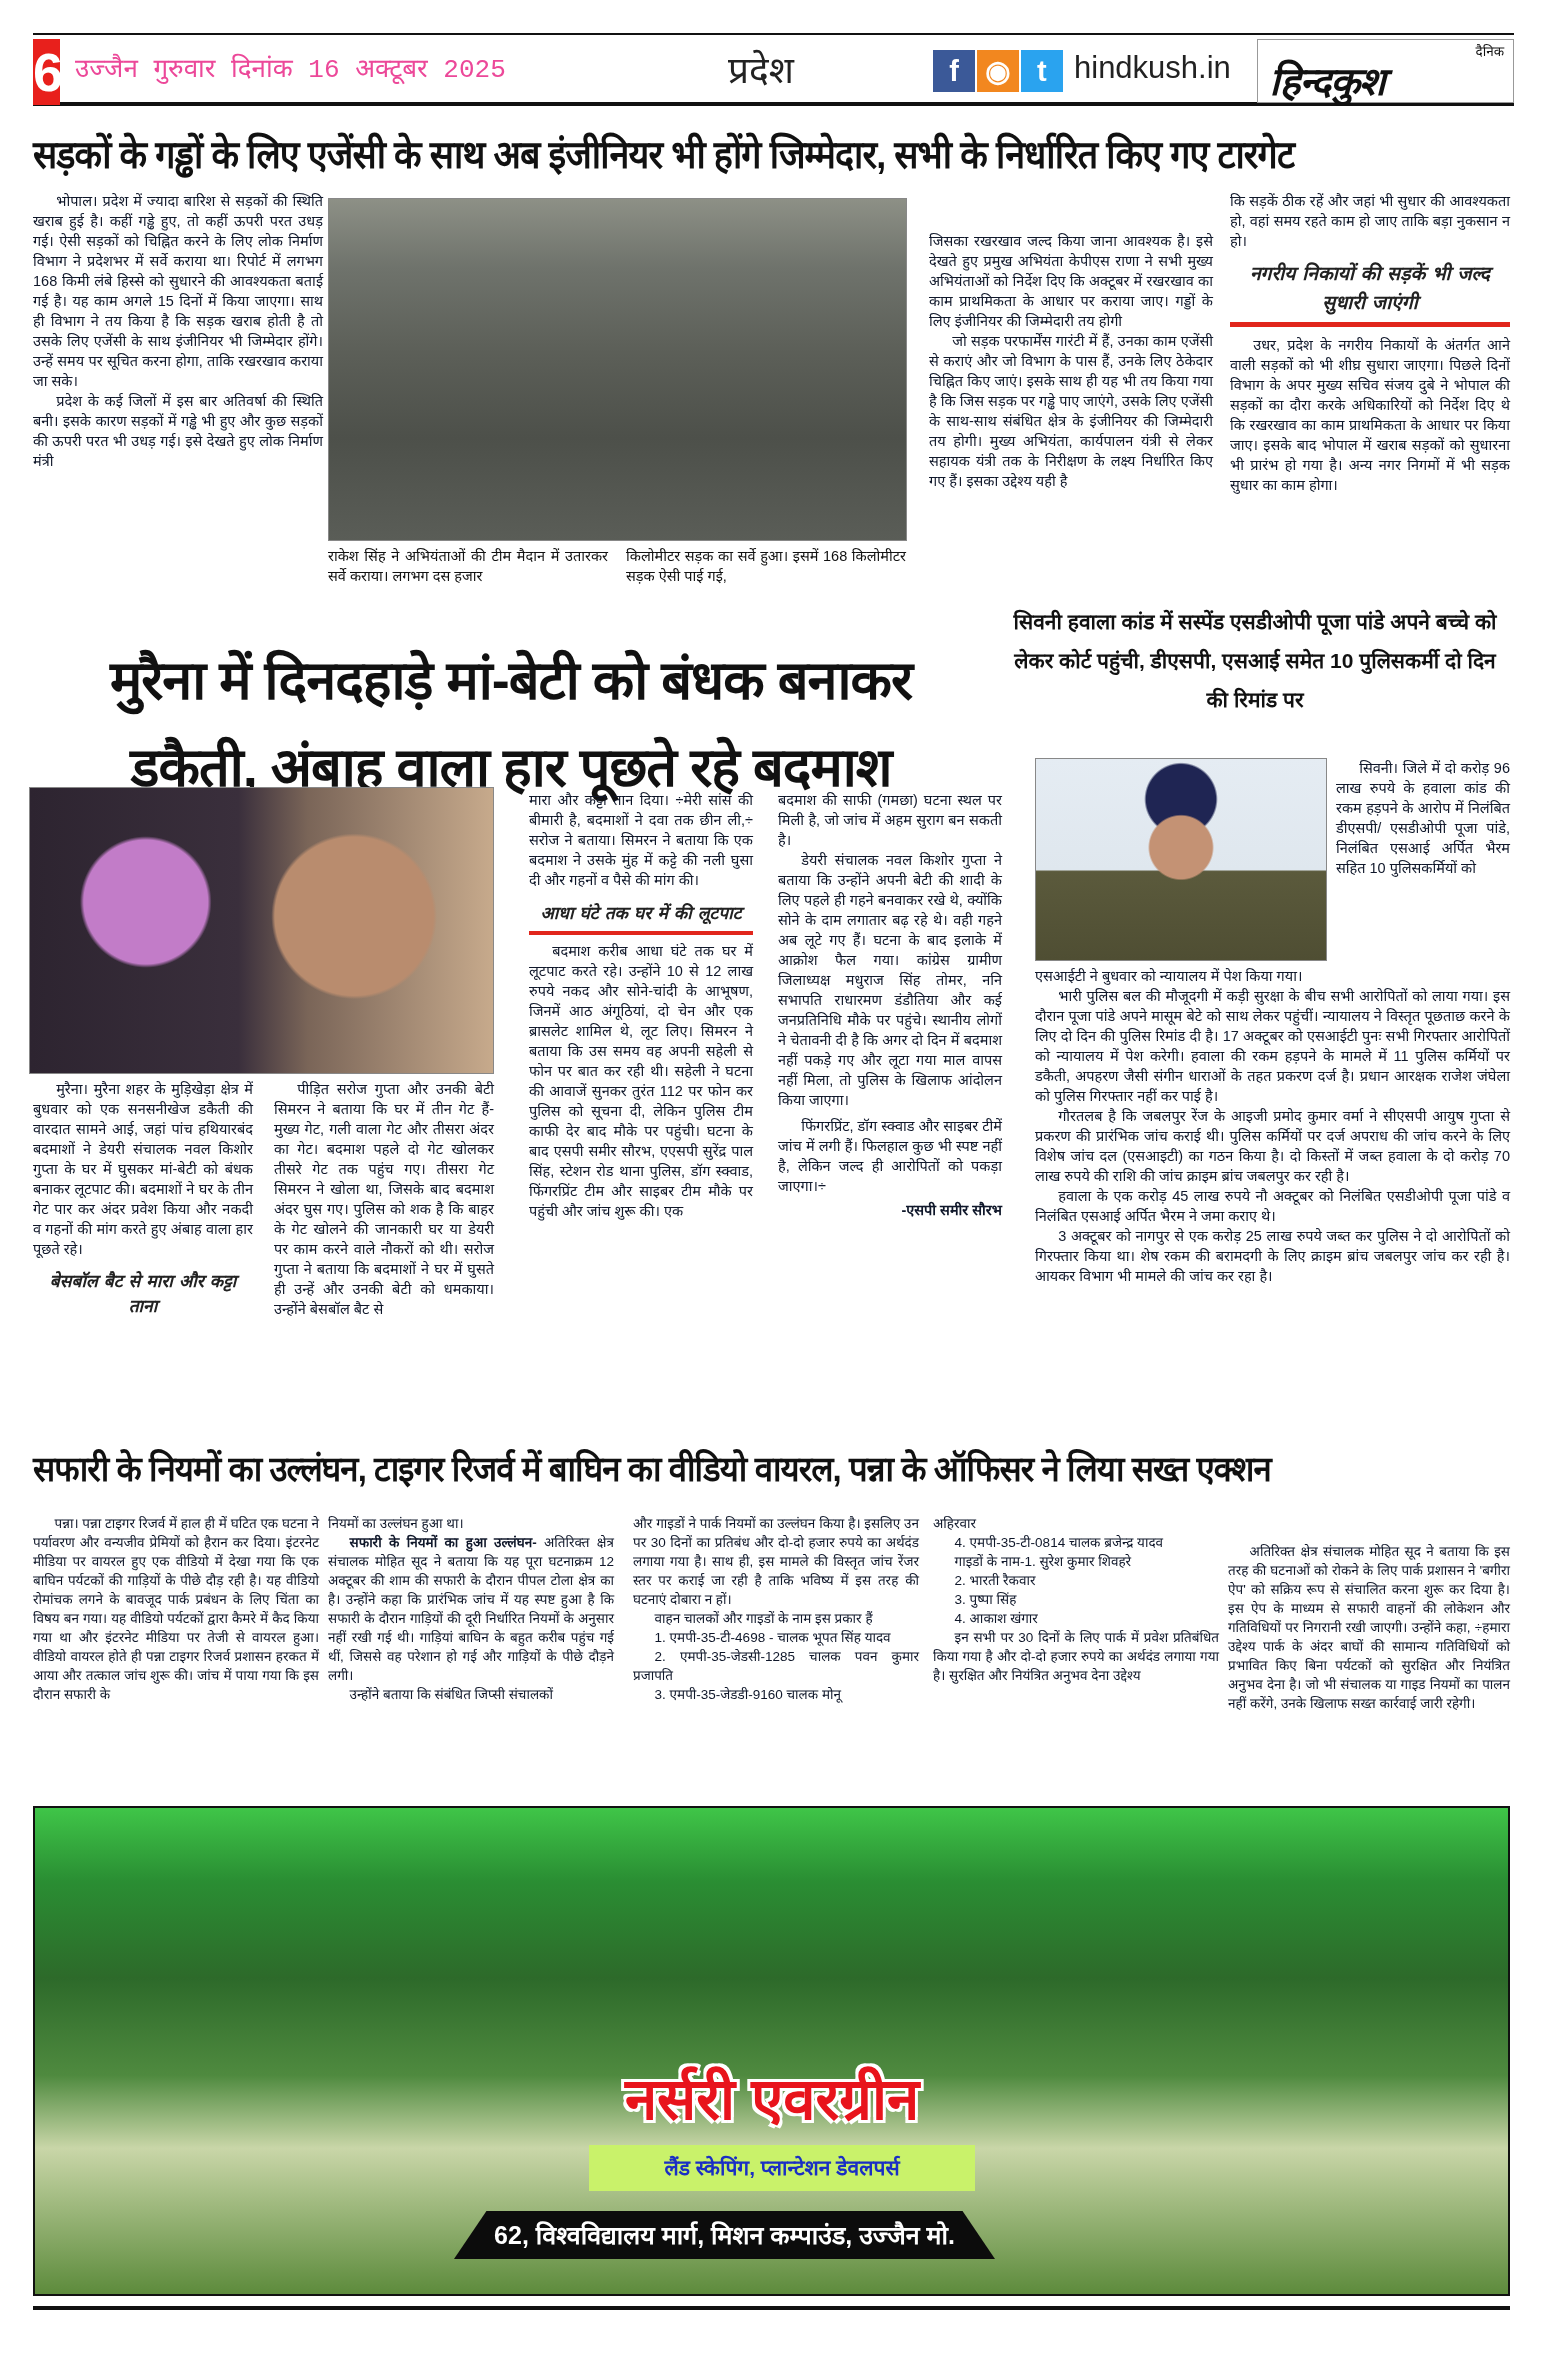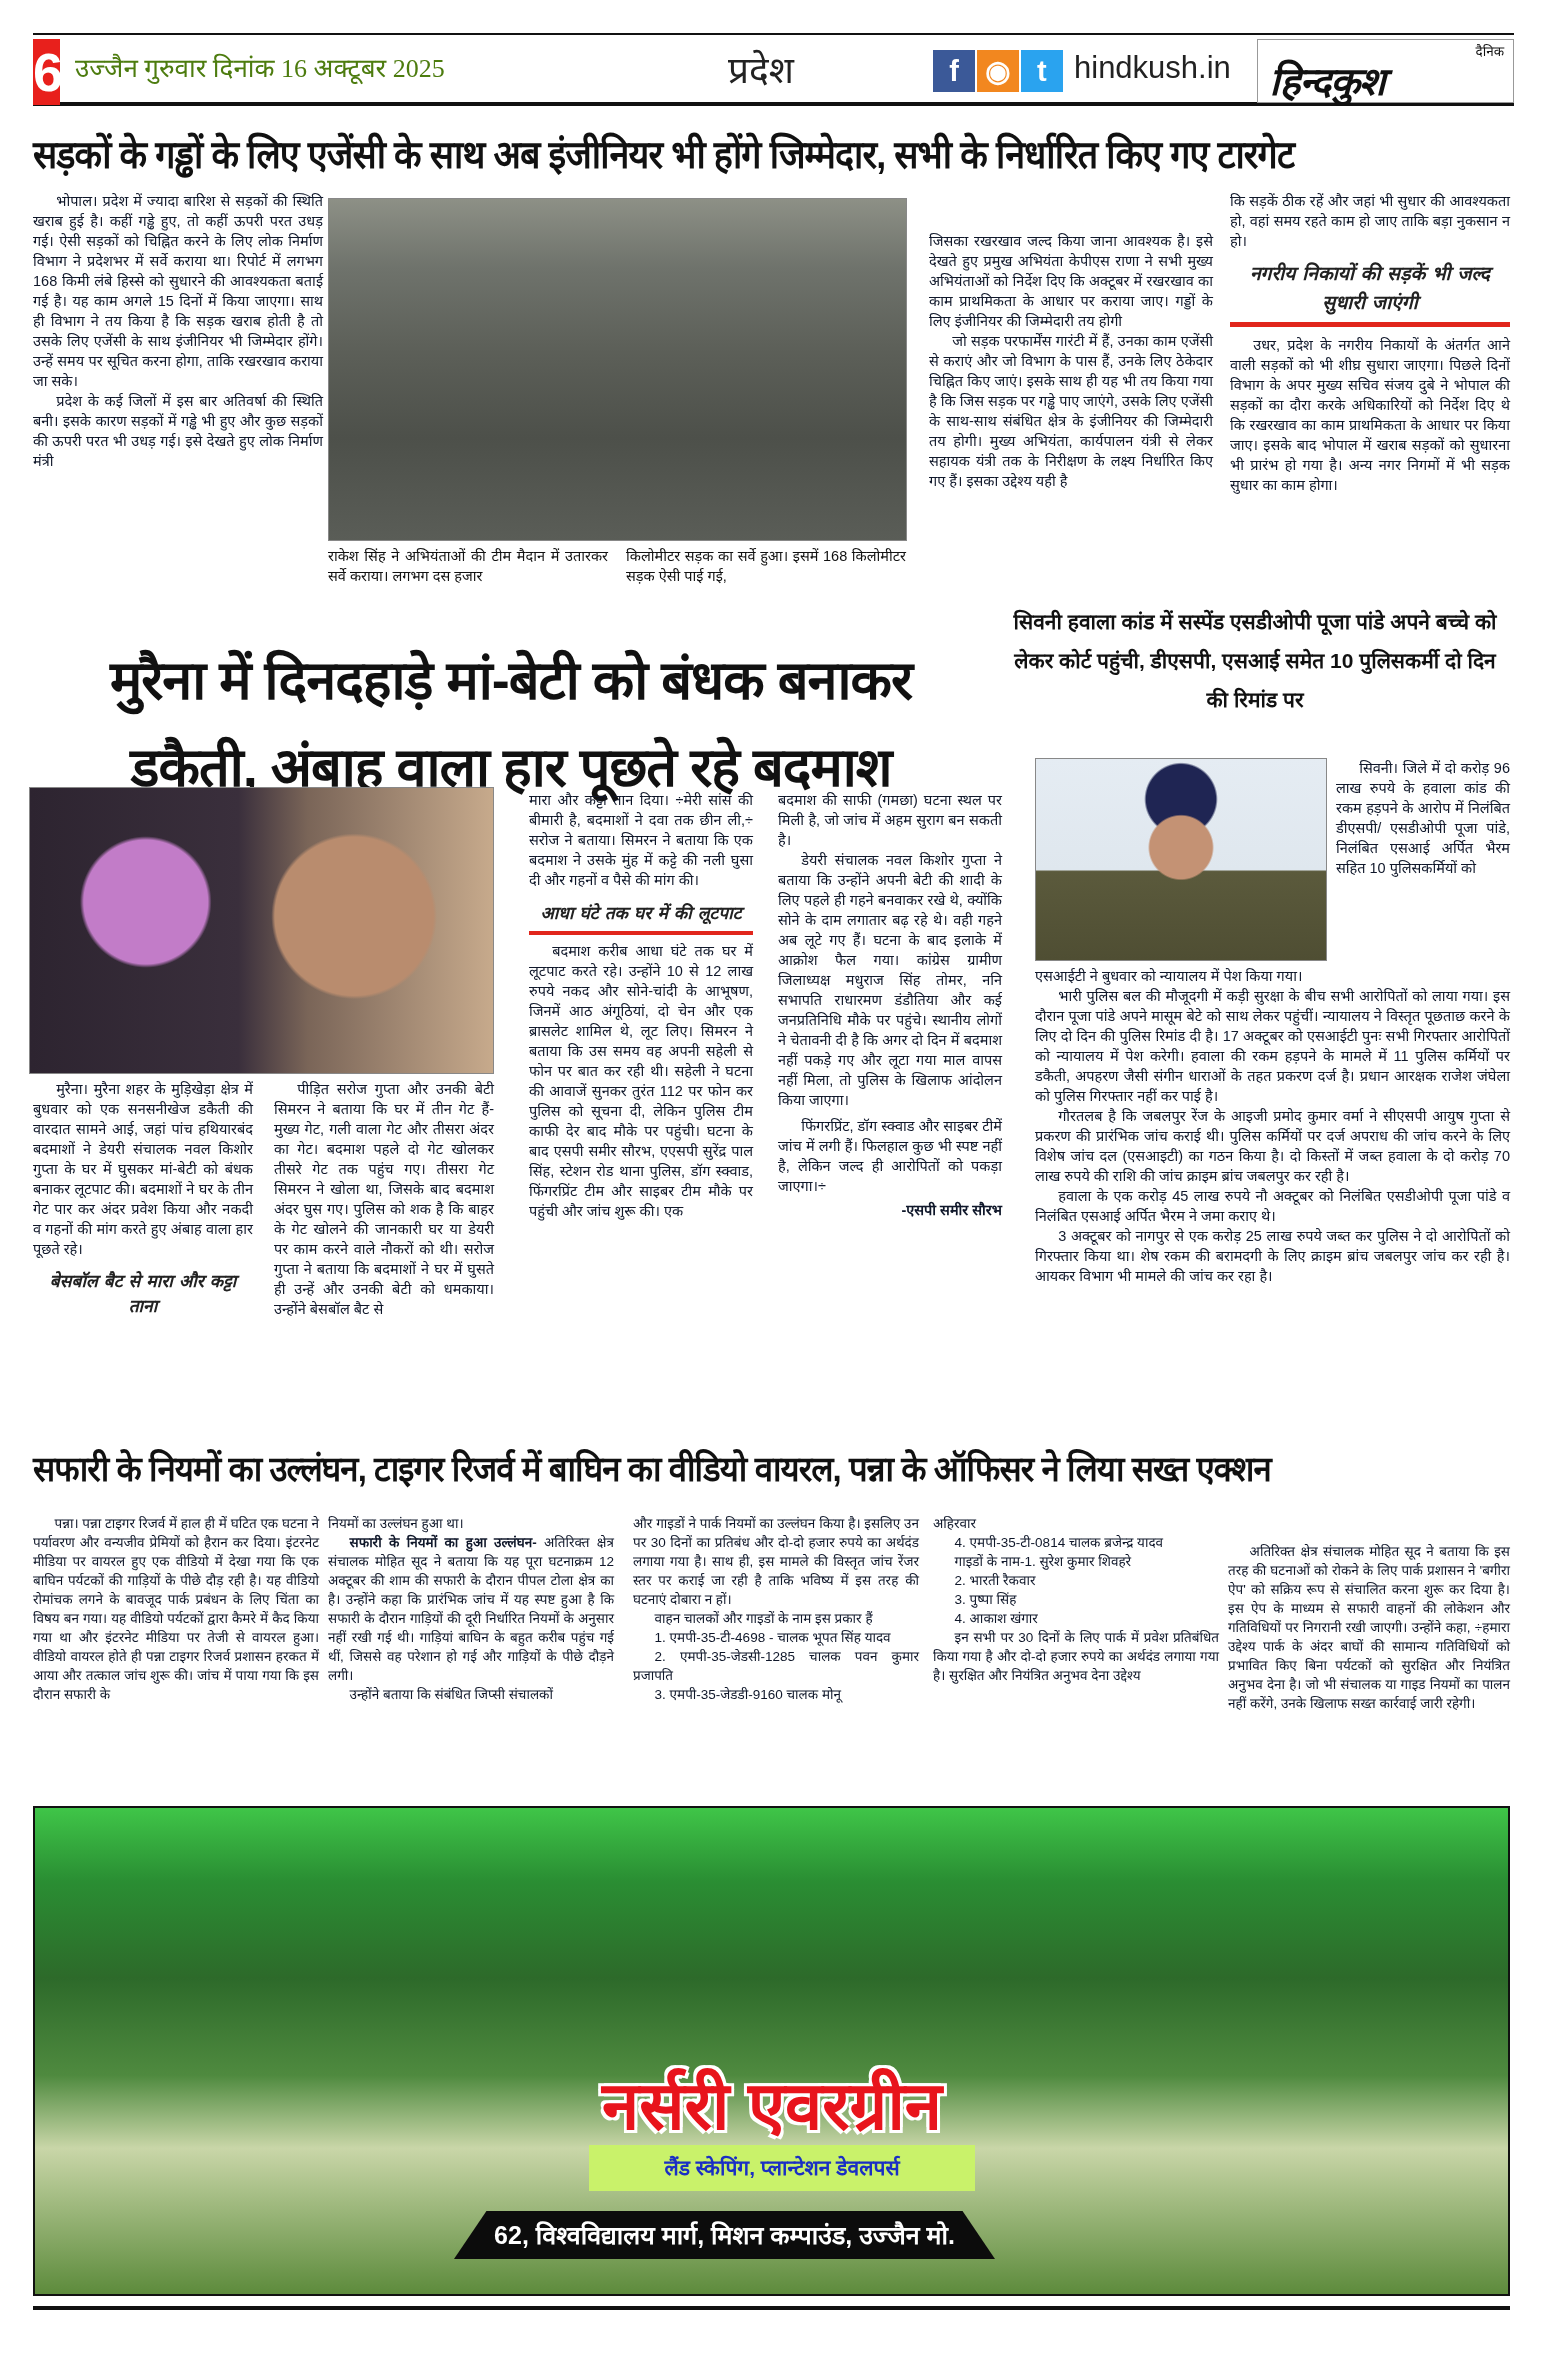--- a/index.html
+++ b/index.html
@@ -3,21 +3,21 @@
 <meta charset="utf-8">
 <style>
   * { box-sizing: border-box; margin: 0; padding: 0; }
   html, body { width: 1545px; height: 2377px; background: #fff; overflow: hidden; }
   body { position: relative; font-family: "DejaVu Sans", sans-serif; color: #111; }
   .abs { position: absolute; }
 
   
   .masthead { left: 33px; top: 33px; width: 1481px; height: 73px; border-top: 2.9px solid #111; border-bottom: 4.8px solid #111; }
   .page-num { left: 0; top: 3.9px; width: 27px; height: 66px; background: #e8201c; color: #fff; font-family: "Liberation Sans", sans-serif; font-weight: bold; font-size: 54px; line-height: 66px; text-align: center; }
-  .dateline { left: 42px; top: 13.5px; font-family: Liberation Serif, serif; font-size: 26px; color: #4d7c0f; text-align: right; }
+  .dateline { left: 42px; top: 13.5px; font-family: Liberation Mono, monospace; font-size: 26px; color: #ec4899; text-align: right; }
   .section { left: 695px; top: 7.7px; font-family: "Liberation Serif", serif; font-size: 37px; color: #222; }
   .social { left: 900px; top: 15.4px; display: flex; gap: 1.9px; }
   .social span { display: inline-block; width: 42px; height: 42px; color: #fff; font-family: "Liberation Sans", sans-serif; font-weight: bold; font-size: 29px; line-height: 42px; text-align: center; }
   .site { left: 1041px; top: 15.4px; font-family: "Liberation Sans", sans-serif; font-size: 31px; color: #222; }
   .logo-box { left: 1224px; top: 3.9px; width: 257px; height: 64px; border: 1px solid #999; }
   .logo-small { right: 9px; top: 1.9px; font-size: 13.5px; }
   .logo-main { left: 11.6px; top: 13.5px; font-family: "DejaVu Serif", serif; font-weight: bold; font-style: italic; font-size: 39px; letter-spacing: -1px; }
 
   
   .headline { font-family: "Liberation Sans", sans-serif; font-weight: bold; color: #111; white-space: nowrap; }
@@ -38,21 +38,21 @@
   .photo-road { left: 328px; top: 198px; width: 579px; height: 343px;
     background: linear-gradient(180deg,#8d9086 0%,#6f736c 20%,#5c5f58 45%,#4d504a 70%,#5a5d57 100%); }
   .photo-crime { left: 29px; top: 787px; width: 465px; height: 287px;
     background: radial-gradient(circle at 25% 40%,#c27cc8 0 16%,transparent 17%), radial-gradient(circle at 70% 45%,#b98c6e 0 22%,transparent 23%), linear-gradient(90deg,#2d2430,#3a2f3c 45%,#7a6558 60%,#c7aa8c 100%); }
   .photo-police { left: 1035px; top: 758px; width: 292px; height: 203px;
     background: radial-gradient(circle at 50% 44%,#c49274 0 17%,transparent 18%), radial-gradient(circle at 50% 20%,#1f2553 0 16%,transparent 17%), linear-gradient(180deg,#e5ecf3 0%,#dfe7ee 55%,#5b5a3c 56%,#4f4e33 100%); }
   .photo-ad { left: 33px; top: 1806px; width: 1477px; height: 490px; border: 2.9px solid #111;
     background: linear-gradient(180deg,#3fc548 0%,#2a8e33 15%,#2d6a2a 35%,#4f8a3f 55%,#c9d6a8 70%,#5d8b3c 100%); }
   .ph-label { position: absolute; left: 0; right: 0; bottom: 5.8px; text-align: center; color: rgba(255,255,255,0.0); font-size: 1px; }
 
-  .ad-title { left: 555px; top: 2057px; width: 434px; text-align: center; font-family: "Liberation Sans", sans-serif; font-weight: bold; font-size: 67px; color: #e8141c; text-shadow: 2.9px 2.9px 0 #fff, -2.9px -2.9px 0 #fff, 2.9px -2.9px 0 #fff, -2.9px 2.9px 0 #fff; }
+  .ad-title { left: 555px; top: 2057px; width: 434px; text-align: center; font-family: "Liberation Sans", sans-serif; font-weight: bold; font-size: 58px; color: #e8141c; text-shadow: 2.9px 2.9px 0 #fff, -2.9px -2.9px 0 #fff, 2.9px -2.9px 0 #fff, -2.9px 2.9px 0 #fff; }
   .ad-sub { left: 589px; top: 2145px; width: 386px; height: 46px; background: #c9f26a; text-align: center; font-family: "Liberation Sans", sans-serif; font-weight: bold; font-size: 21px; line-height: 46px; color: #1a2fc4; }
   .ad-addr { left: 454px; top: 2211px; width: 541px; height: 48px; background: #0c0c0c; text-align: center; font-family: "Liberation Sans", sans-serif; font-weight: bold; font-size: 25px; line-height: 48px; color: #fff; clip-path: polygon(6% 0,94% 0,100% 100%,0 100%); }
   .bottom-rule { left: 33px; top: 2306px; width: 1477px; height: 3.9px; background: #111; }
 </style>
 </head>
 <body>
 
 <div class="abs masthead">
   <div class="abs page-num">6</div>
   <div class="abs dateline">उज्जैन गुरुवार दिनांक 16 अक्टूबर 2025</div>

